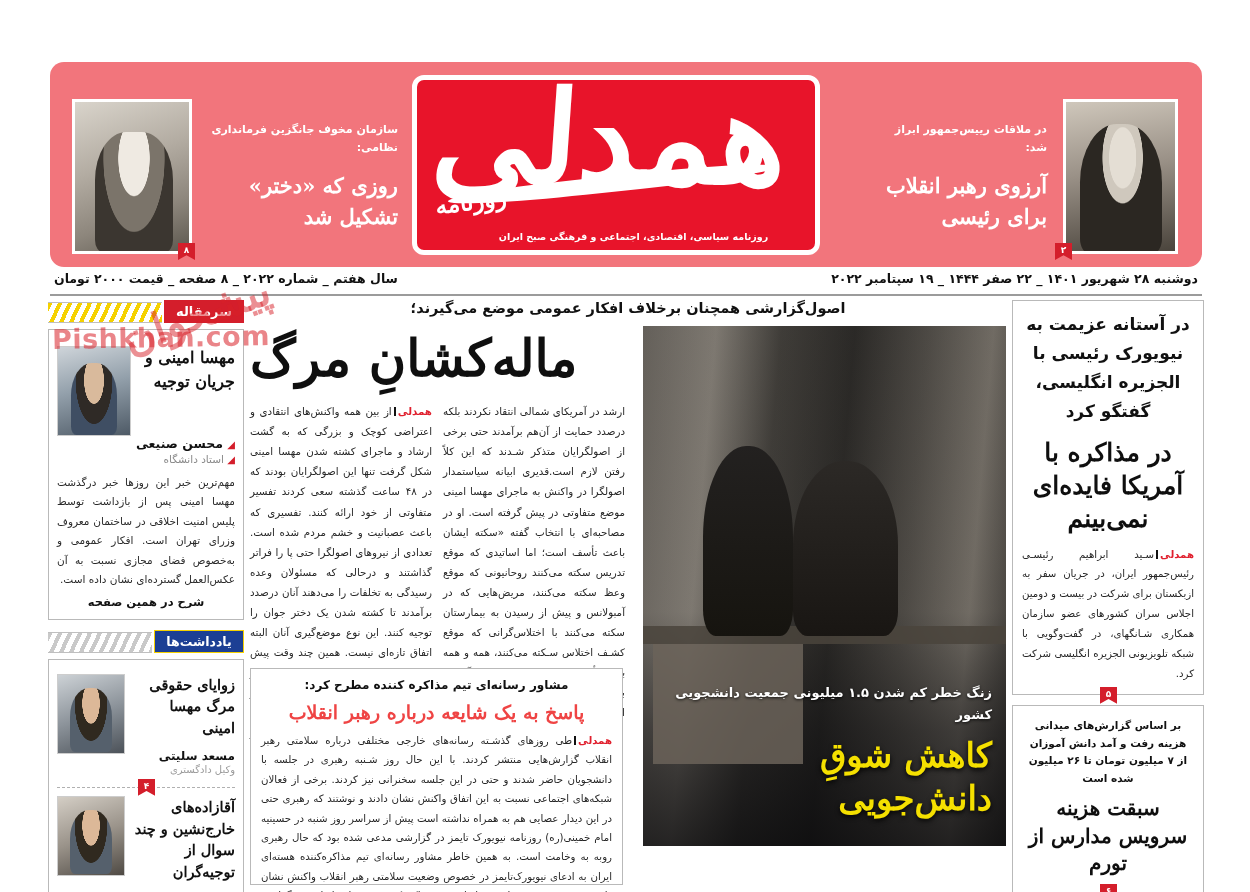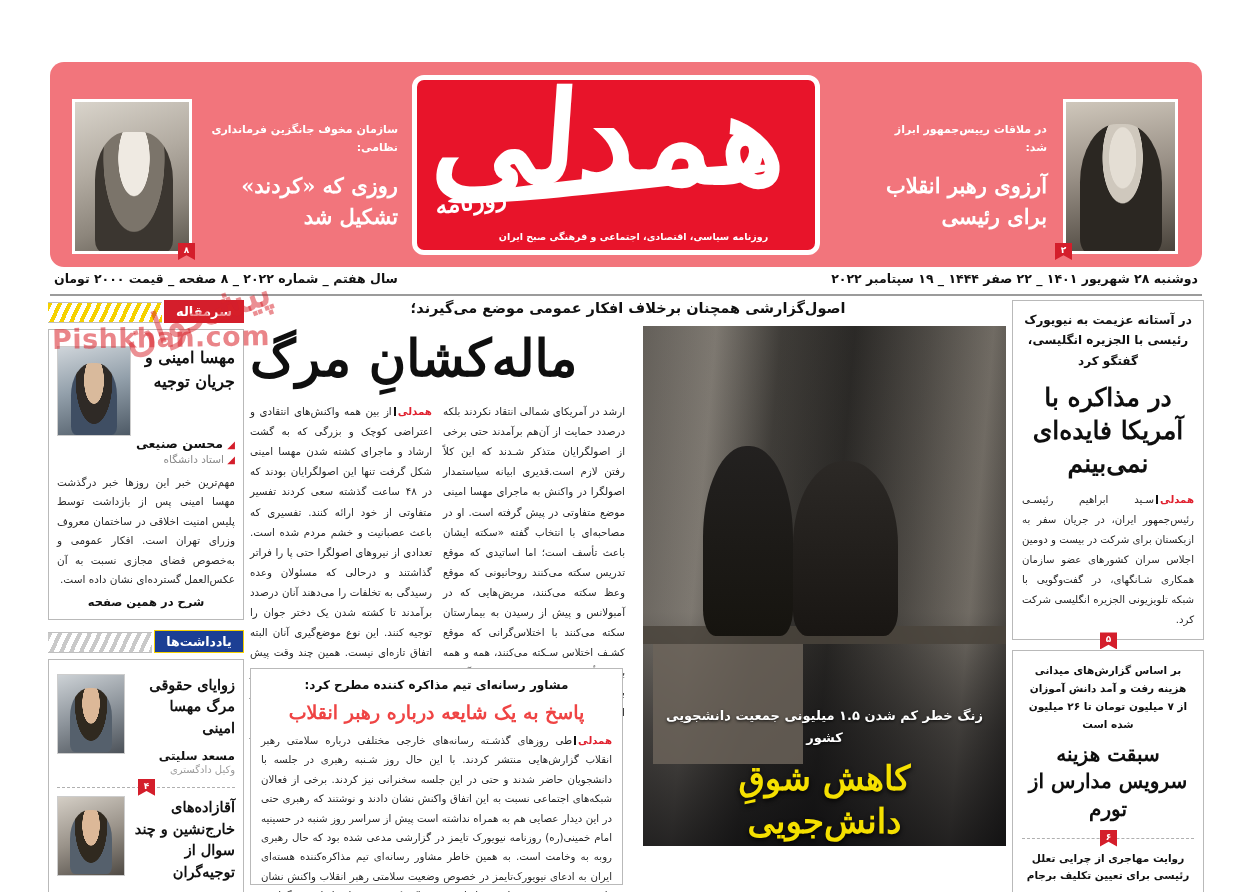--- a/index.html
+++ b/index.html
@@ -186,40 +186,40 @@
   .photo-bg{
     position:absolute;inset:0;
     background:
       linear-gradient(180deg, rgba(20,20,22,.12) 0 55%, rgba(12,12,14,.55) 78%, rgba(8,8,10,.78) 100%),
       linear-gradient(95deg,#6f6a63 0%,#8c867d 18%,#45423d 34%,#2e2c29 52%,#55514b 70%,#7d776e 86%,#3a3733 100%);
   }
   .ph-seat{
     position:absolute;background:#3a352f;opacity:.85;
   }
   .ph-fig{position:absolute;border-radius:48% 48% 14% 14%;}
-  .caption{position:absolute;right:14px;bottom:2px;left:14px;text-align:center;}
+  .caption{position:absolute;right:14px;bottom:25px;left:14px;text-align:right;}
   .cap-kicker{font-size:13px;font-weight:bold;color:#fff;line-height:1.7;
     text-shadow:0 1px 3px rgba(0,0,0,.85);}
   .cap-title{font-size:34px;font-weight:bold;color:#f5e000;line-height:1.28;margin-top:8px;
     font-family:"DejaVu Serif","Liberation Serif",serif;
     text-shadow:0 2px 5px rgba(0,0,0,.9);}
 
   
   .bottom-box{
     position:absolute;left:0;right:383px;top:368px;border:1px solid #b9b9b9;
     background:#fff;padding:9px 10px 8px;box-sizing:border-box;height:217px;
   }
   .bb-kicker{text-align:center;font-size:12px;font-weight:bold;color:#111;}
   .bb-title{text-align:center;font-size:19px;font-weight:bold;color:#ef4444;margin:9px 0 8px;
     font-family:"DejaVu Serif","Liberation Serif",serif;}
   .bb-body{font-size:10.2px;line-height:1.9;color:#262626;text-align:justify;}
 
   
   .rc-card{border:1px solid #b9b9b9;padding:9px 9px 10px;background:#fff;}
-  .rc-kicker{text-align:center;font-size:12px;font-weight:bold;color:#111;line-height:1.7;}
+  .rc-kicker{text-align:center;font-size:17px;font-weight:bold;color:#111;line-height:1.7;}
   .rc-title{text-align:center;font-size:25px;font-weight:bold;color:#0f0f0f;line-height:1.32;
     margin:10px 0 10px;font-family:"DejaVu Serif","Liberation Serif",serif;}
   .rc-body{font-size:10.2px;line-height:1.95;color:#262626;text-align:justify;}
   .rc-brief{position:relative;padding:11px 2px 14px;border-bottom:1px dashed #b0b0b0;text-align:center;}
   .rc-brief:last-child{border-bottom:none;}
   .rc-bkicker{font-size:10.5px;color:#111;line-height:1.7;font-weight:bold;}
   .rc-btitle{font-size:20px;font-weight:bold;color:#0f0f0f;line-height:1.38;margin-top:7px;
     font-family:"DejaVu Serif","Liberation Serif",serif;}
   .rc-brief .pg-badge{position:absolute;left:50%;margin-left:-8px;bottom:-9px;}
   .rc-holder{border:1px solid #b9b9b9;border-top:none;padding:0 9px;background:#fff;}
@@ -248,21 +248,21 @@
     <div class="logo-swash"></div>
     <div class="logo-word">همدلی</div>
     <div class="logo-rooznameh">روزنامه</div>
     <div class="logo-sub">روزنامه سیاسی، اقتصادی، اجتماعی و فرهنگی صبح ایران</div>
   </div>
 
   <div class="promo-left">
     <div class="thumb"></div>
     <div class="txt">
       <div class="promo-kicker">سازمان مخوف جانگزین فرمانداری نظامی:</div>
-      <div class="promo-head">روزی که «کردند» تشکیل شد</div>
+      <div class="promo-head">روزی که «دختر» تشکیل شد</div>
     </div>
   </div>
   <div class="pg-badge" style="left:178px;top:243px;">۸</div>
 
   <div class="promo-right">
     <div class="thumb"></div>
     <div class="txt">
       <div class="promo-kicker">در ملاقات رییس‌جمهور ابراز شد:</div>
       <div class="promo-head">آرزوی رهبر انقلاب برای رئیسی</div>
     </div>

